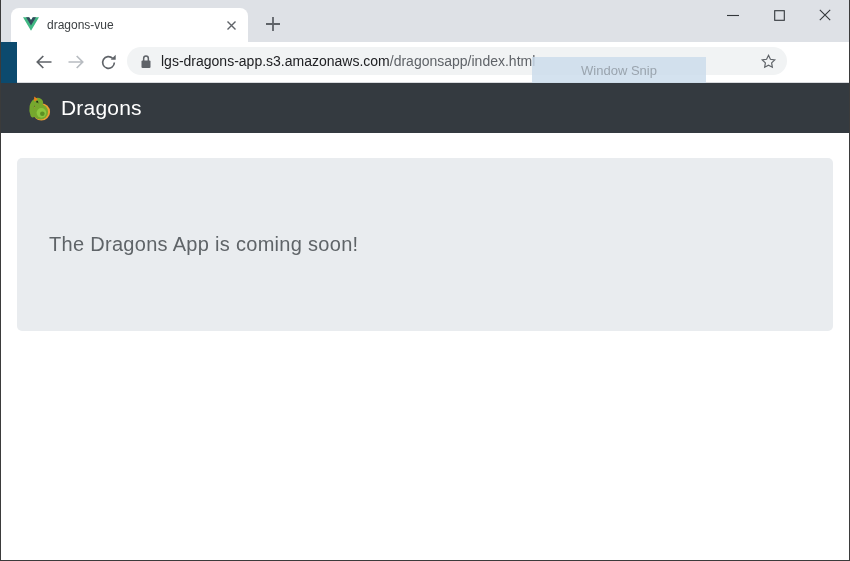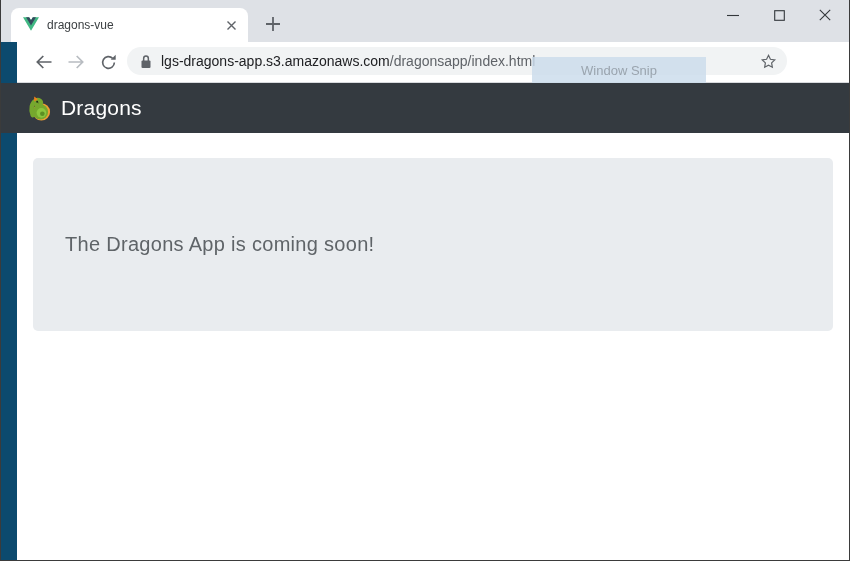--- a/index.html
+++ b/index.html
@@ -39,21 +39,21 @@
   
   .snip-overlay{position:absolute;left:531px;top:57px;width:174px;height:26px;z-index:6;
     background:rgba(203,220,236,0.82);display:flex;align-items:center;justify-content:center;
     font-size:13px;color:#9aa4ae;}
 
   
   .navbar{position:absolute;top:83px;left:0;right:0;height:50px;background:#343a40;
     display:flex;align-items:center;padding:0 24px;box-sizing:border-box;z-index:1;}
   .brand-icon{width:27px;height:27px;margin-right:9px;flex:0 0 auto;}
   .brand{color:#ffffff;font-size:21px;letter-spacing:0.2px;}
-  .content{position:absolute;top:133px;left:0;right:0;bottom:0;background:#fff;margin-left:16px;}
+  .content{position:absolute;top:133px;left:0;right:0;bottom:0;background:#fff;}
   .jumbotron{margin:25px 16px 0 16px;height:173px;background:#e9ecef;border-radius:5px;
     display:flex;align-items:center;padding:0 32px;box-sizing:border-box;}
   .coming-soon{font-size:20px;color:#5f6468;letter-spacing:0.3px;font-weight:400;}
 </style>
 </head>
 <body>
 
 <div class="browser-window">
 
   <div class="tabstrip">

